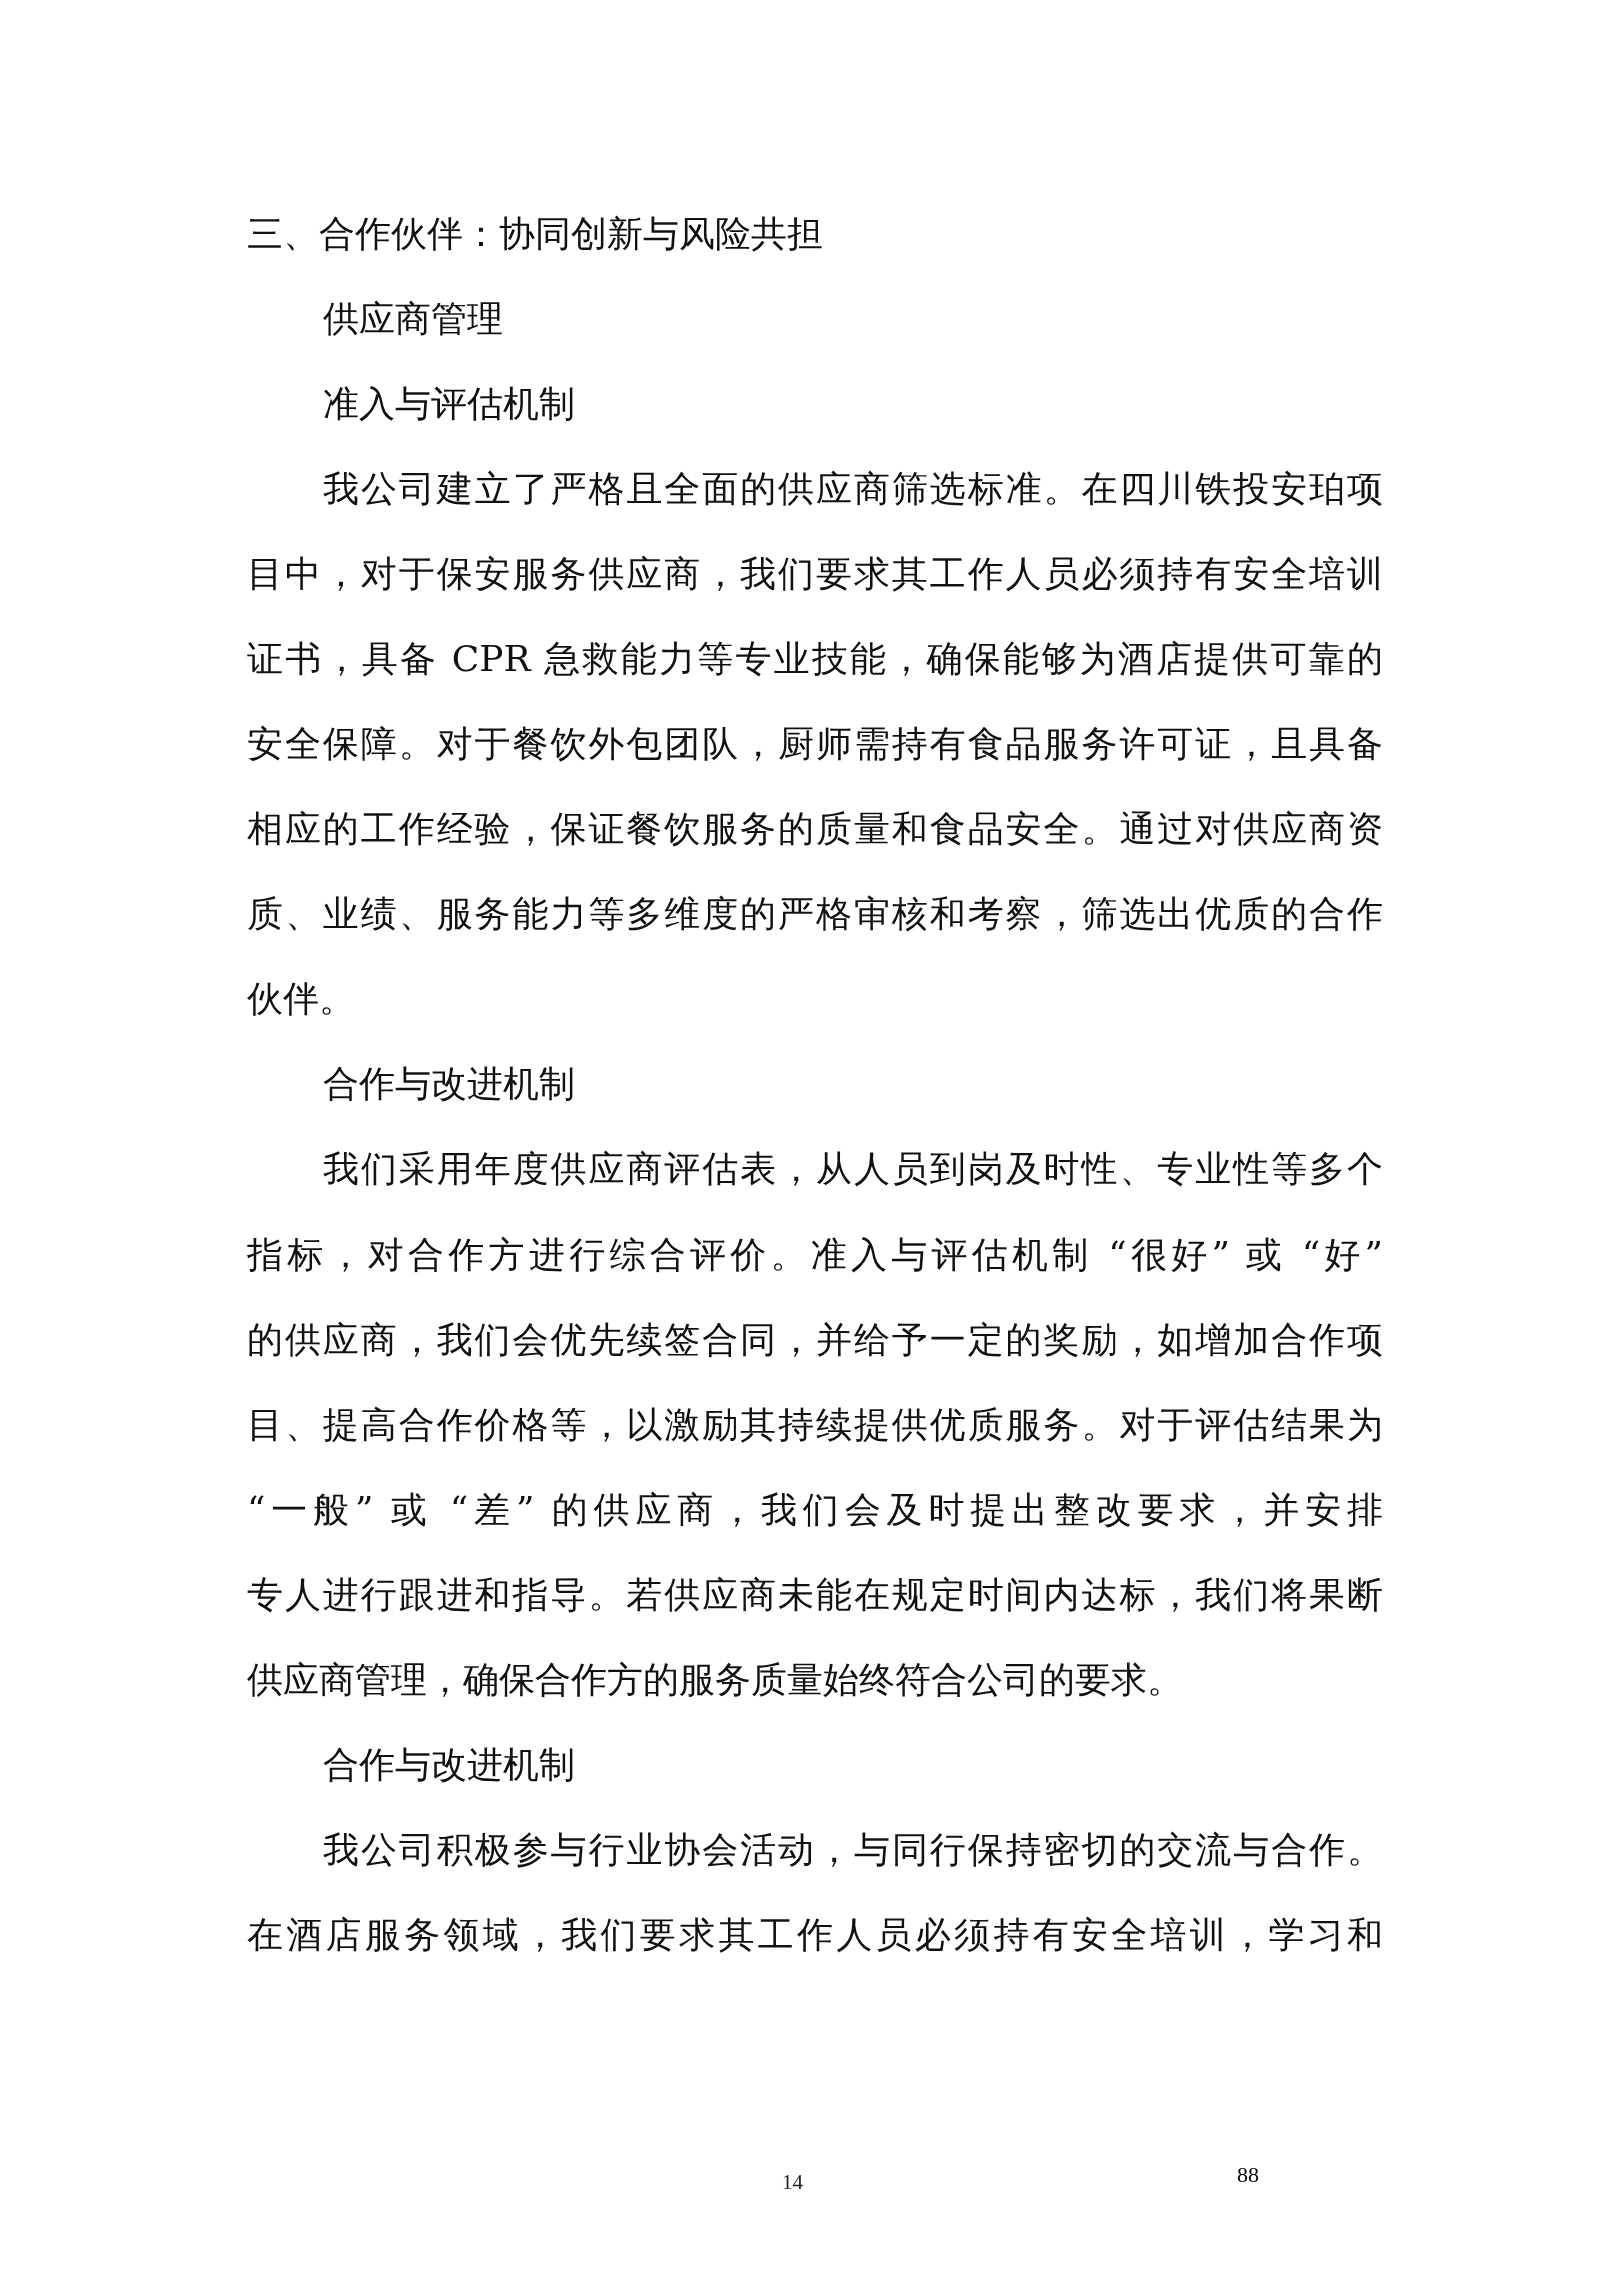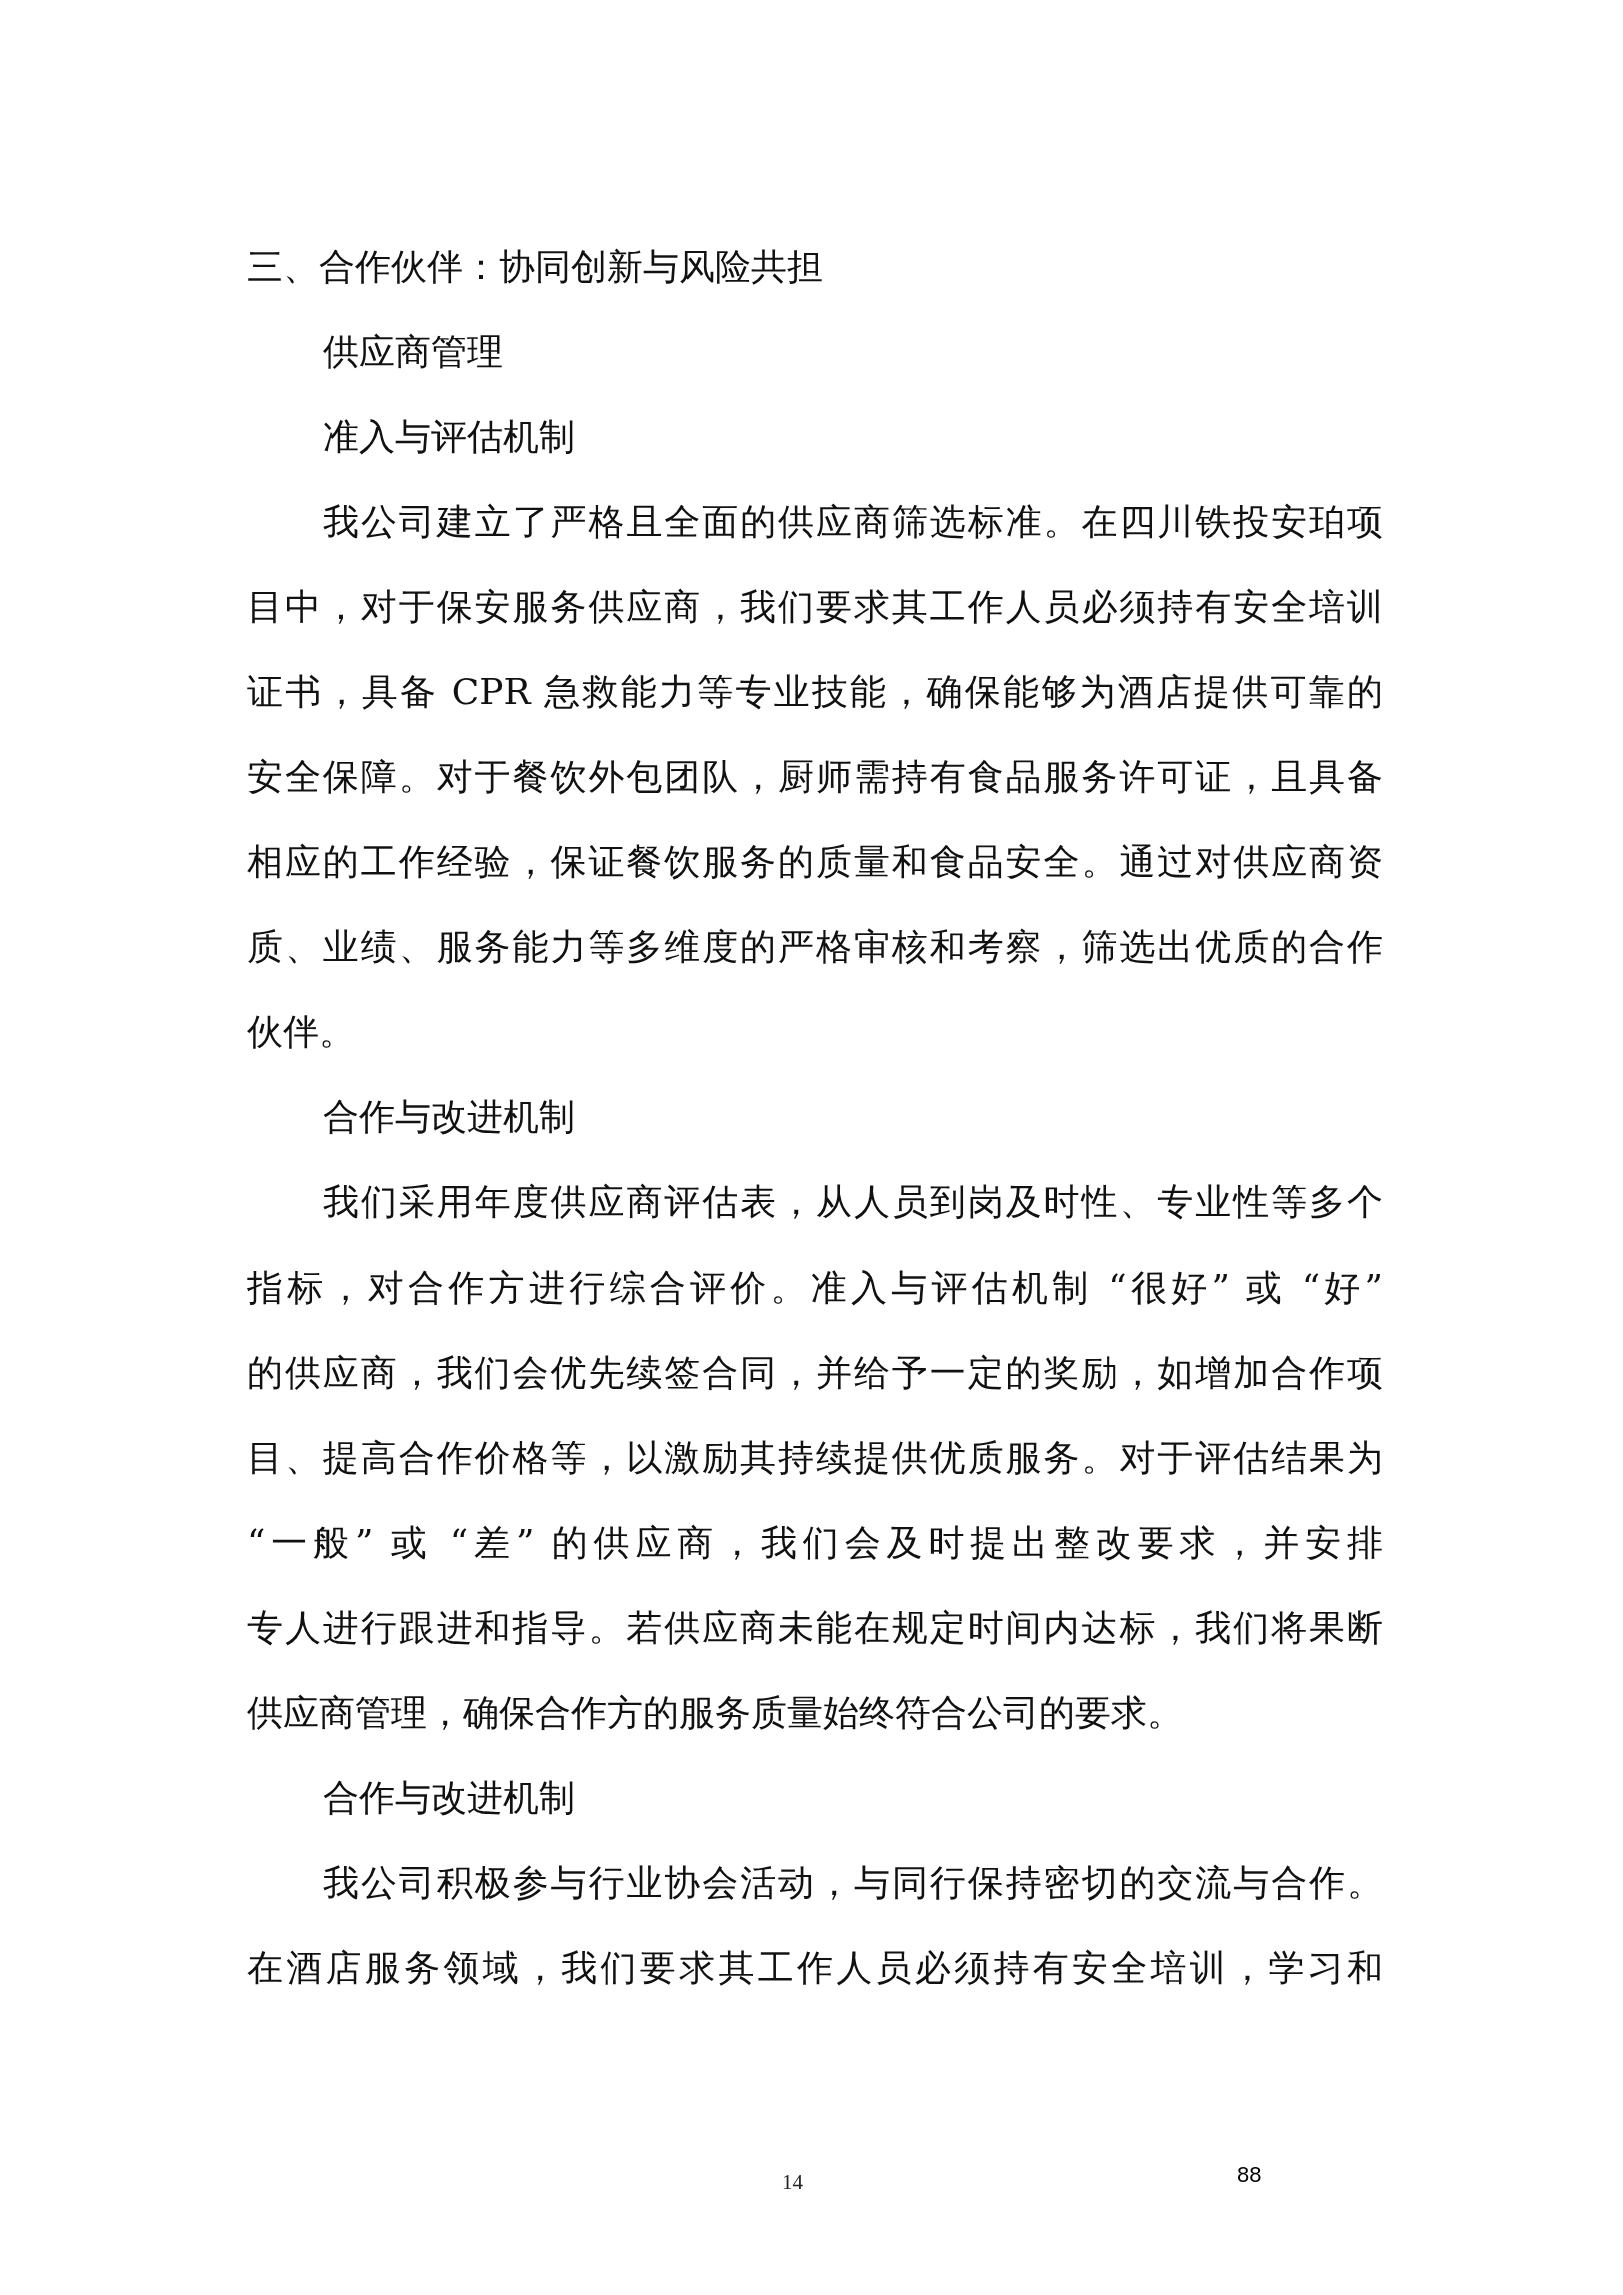--- a/index.html
+++ b/index.html
@@ -1,24 +1,24 @@
 <!DOCTYPE html>
 <html style="font-size:10.5px"><head>
 <meta charset="utf-8">
 <style>
   html, body { margin: 0; padding: 0; background: #ffffff; }
   body { width: 1623px; height: 2295px; position: relative; overflow: hidden;
          font-family: "DejaVu Serif", serif; color: #111; }
   .page { position: absolute; left: 247px; top: 0; width: 1136px; }
-  .line { position: absolute; left: 0; white-space: nowrap; font-size: 36px; line-height: 46px; height: 46px; margin-top: 33px; }
+  .line { position: absolute; left: 0; white-space: nowrap; font-size: 36px; line-height: 46px; height: 46px; }
   .justify { width: 1136px; text-align: justify; text-align-last: justify; }
   .indent { left: 76px; }
   .indent.justify { width: 1060px; }
   .footer-num { position: absolute; font-family: "Liberation Serif", serif; font-size: 21px; color: #222; margin-top: 22px; }
-  .footer-num.right { font-family: Liberation Sans, sans-serif; font-size: 22px; color: #000; text-align: center; }
+  .footer-num.right { font-family: Liberation Serif, serif; font-size: 22px; color: #000; text-align: center; }
 </style>
 </head>
 <body>
 
 <div class="page">
   <div class="line" style="top:211px">三、合作伙伴：协同创新与风险共担</div>
 
   <div class="line indent" style="top:296px">供应商管理</div>
 
   <div class="line indent" style="top:381px">准入与评估机制</div>

